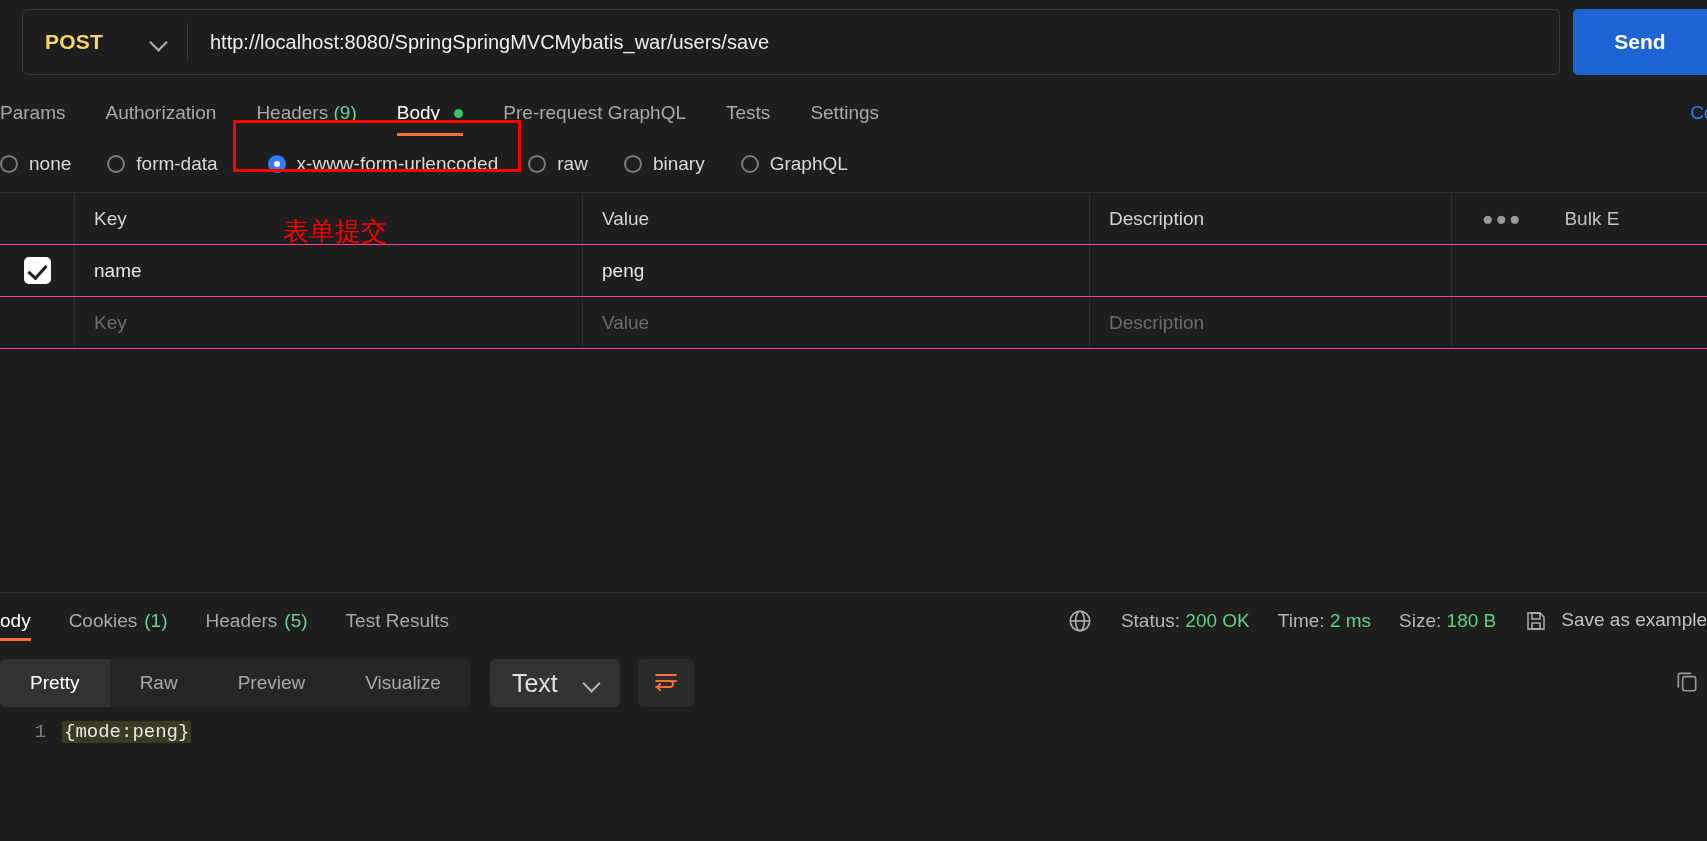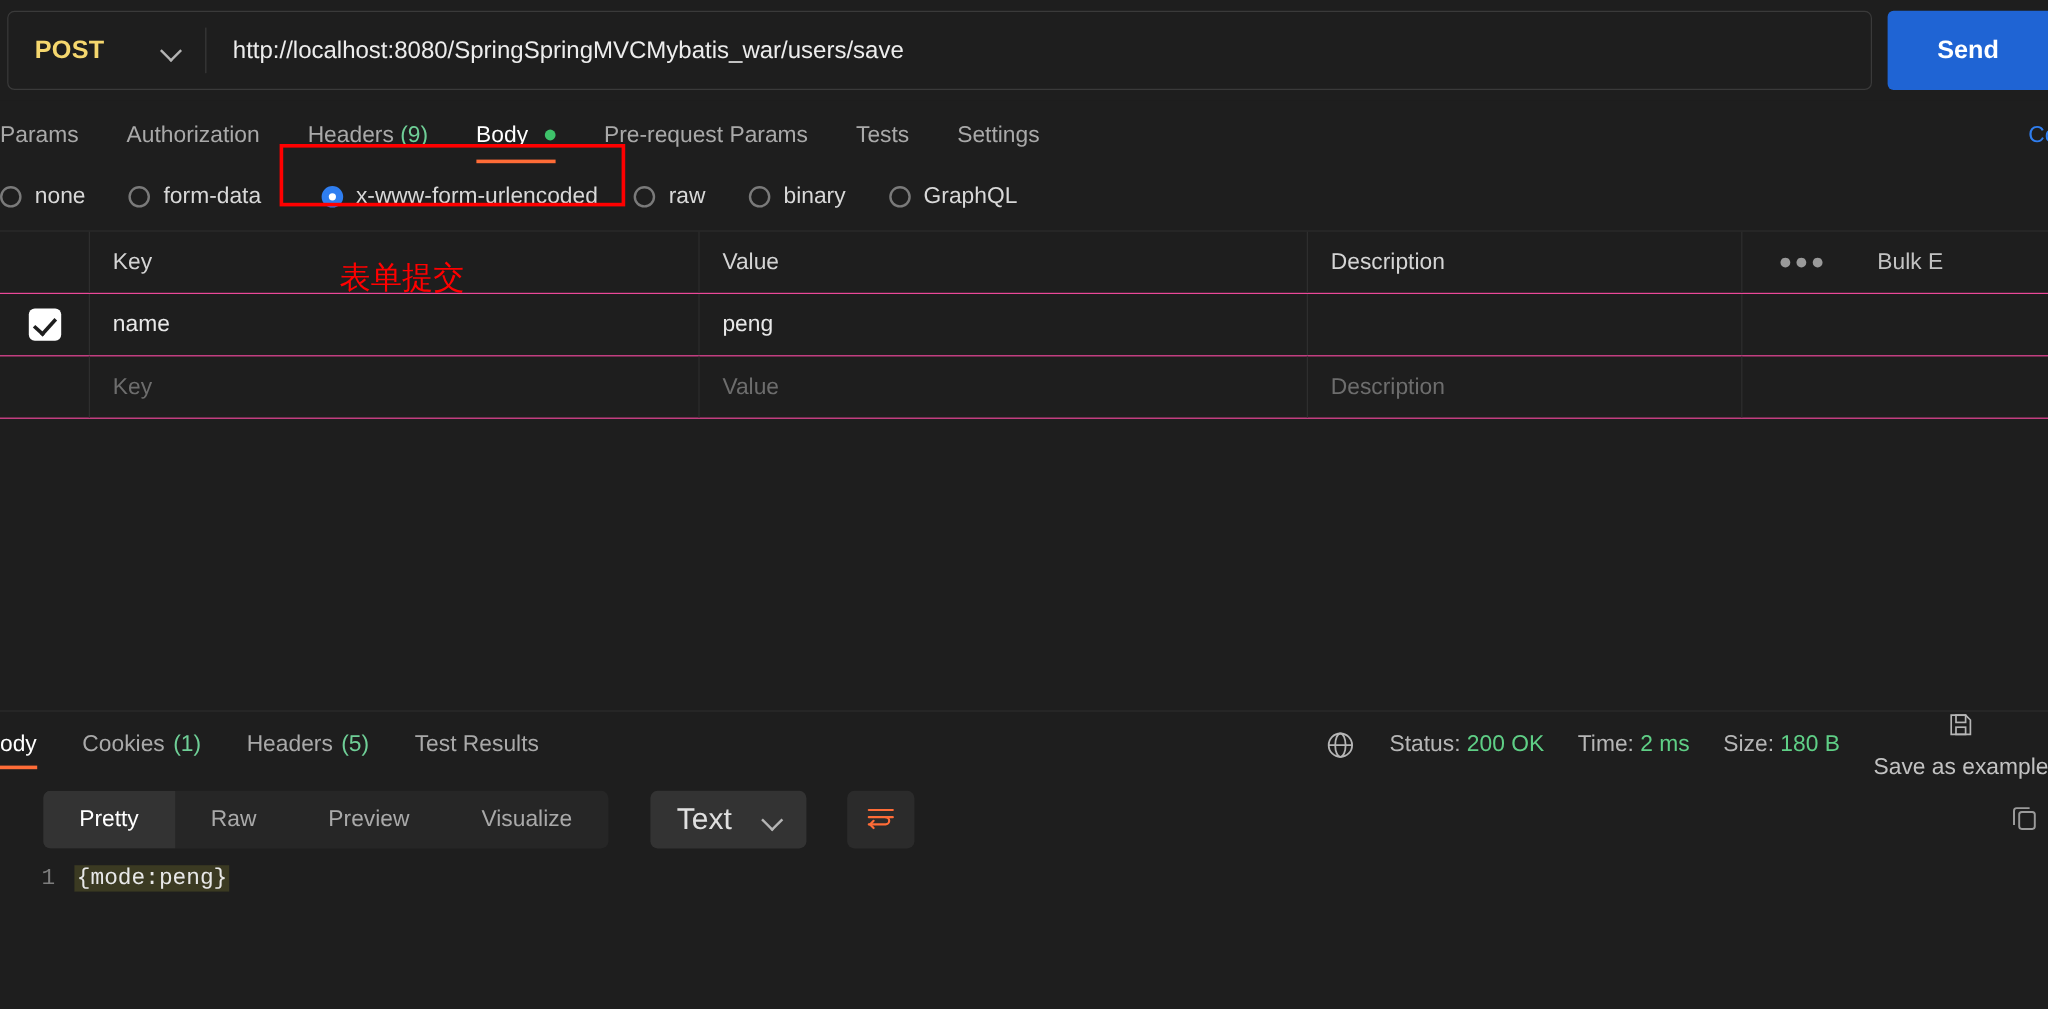--- a/index.html
+++ b/index.html
@@ -8,22 +8,23 @@
     background: #1e1e1e;
     font-family: "Liberation Sans", sans-serif;
     overflow: hidden;
     color: #e8e8e8;
   }
 
   
   .url-row {
     display: flex;
     height: 84px;
-    padding: 9px 0 9px 12px;
+    padding: 9px 0 9px 0;
     background: #1e1e1e;
+    margin-left: 28px;
   }
   .url-box {
     flex: 1;
     display: flex;
     align-items: center;
     height: 66px;
     border: 1px solid #3a3a3a;
     border-radius: 6px;
     background: #1e1e1e;
     margin-left: -6px;
@@ -263,35 +264,32 @@
     gap: 28px;
     font-size: 19px;
     color: #b6b6b6;
     padding-right: 0;
     white-space: nowrap;
   }
   .meta-val { color: #5fcf86; }
   .globe-icon svg, .save-icon svg { display: block; }
   .save-ex {
     display: flex;
-    align-items: center;
     gap: 13px;
     color: #c2c2c2;
     cursor: pointer;
-    flex-direction: column;
   }
 
   
   .pretty-bar {
     display: flex;
     align-items: center;
     height: 62px;
-    gap: 16px;
+    gap: 0;
     padding-top: 6px;
-    margin-left: 36px;
   }
   .seg-group {
     display: flex;
     align-items: center;
     background: #262626;
     border-radius: 6px;
     height: 48px;
     overflow: hidden;
   }
   .seg {
@@ -378,21 +376,21 @@
   </div>
   <div class="req-tab">
     <span>Headers</span>
     <span class="tab-count">(9)</span>
   </div>
   <div class="req-tab active">
     <span>Body</span>
     <span class="dot-green"></span>
   </div>
   <div class="req-tab">
-    <span>Pre-request Params</span>
+    <span>Pre-request GraphQL</span>
   </div>
   <div class="req-tab">
     <span>Tests</span>
   </div>
   <div class="req-tab">
     <span>Settings</span>
   </div>
   <div class="cookies-link">Coo</div>
 </div>
 

